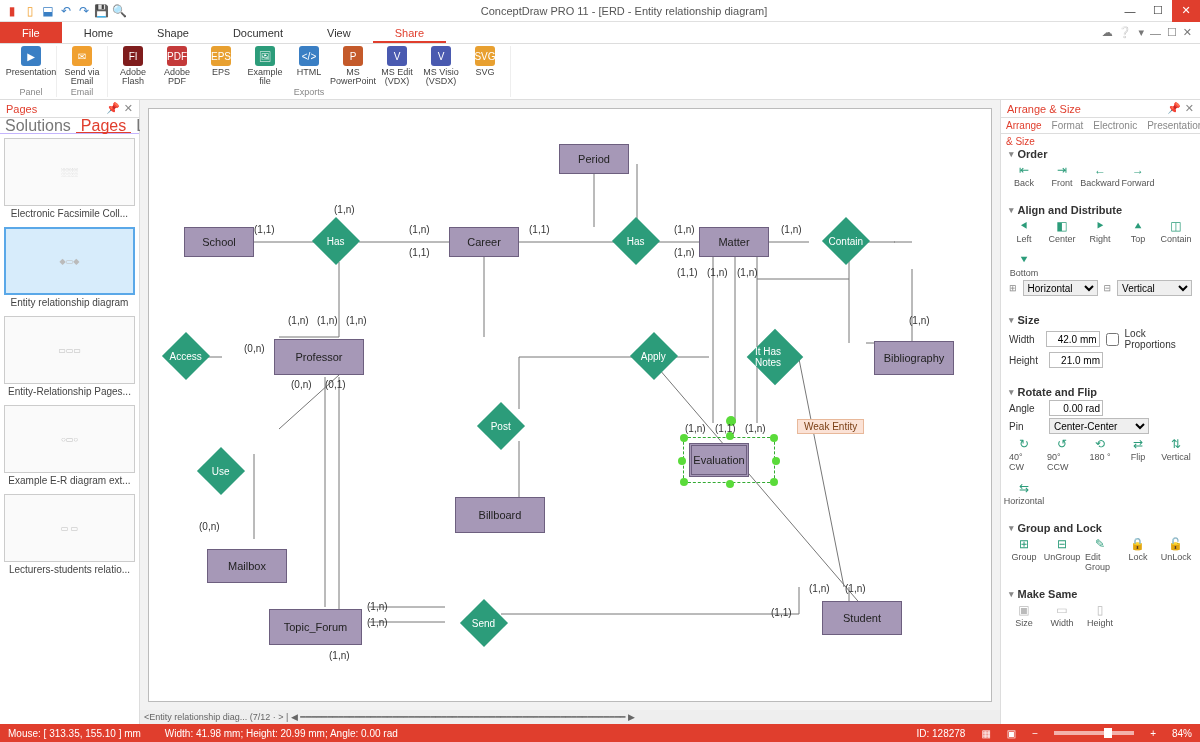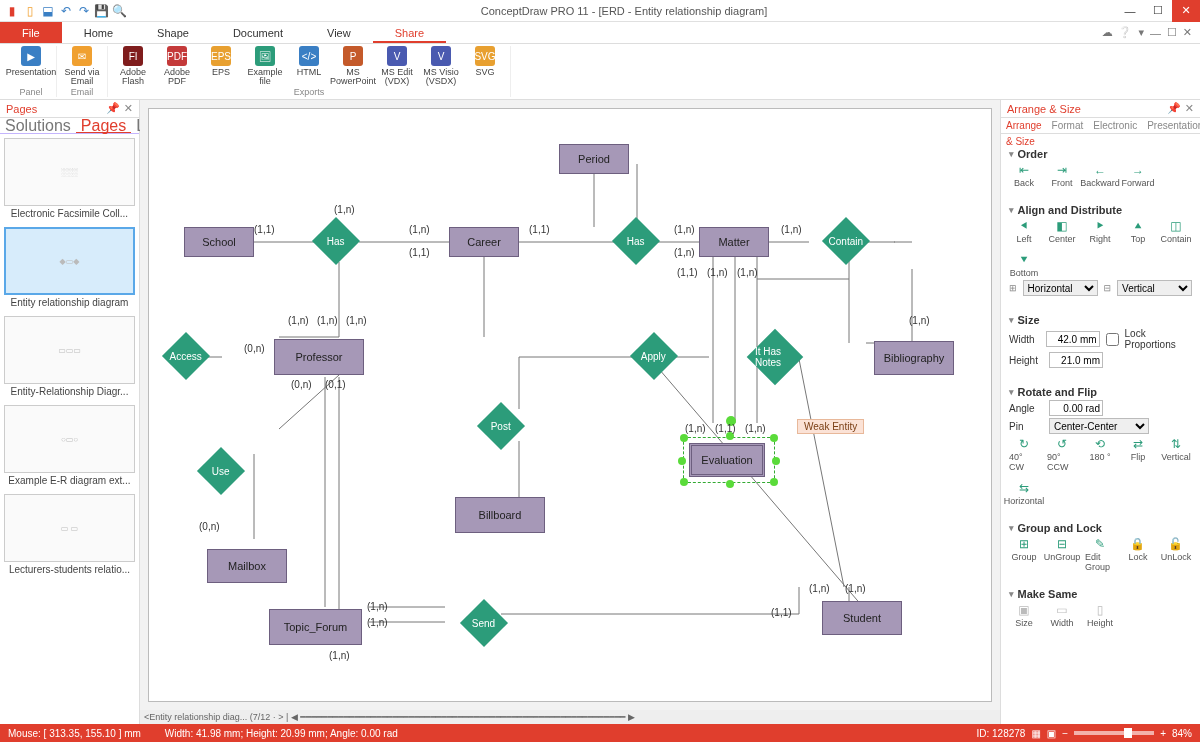--- a/index.html
+++ b/index.html
@@ -61,21 +61,21 @@
 .panel-right input.num { width: 54px; height: 16px; font-size: 10px; border: 1px solid #bbb; padding: 0 2px; text-align: right; }
 .panel-right select { width: 100px; height: 16px; font-size: 10px; border: 1px solid #bbb; }
 .panel-right label { font-size: 10px; width: 34px; }
 .rtabs { display: flex; font-size: 10px; border-bottom: 1px solid #ddd; height: 16px; }
 .rtabs span { padding: 0 5px; line-height: 16px; cursor: pointer; color: #888; }
 .rtabs span.active { color: #e03e2d; }
 
 
 .statusbar { height: 18px; background: #e03e2d; color: #fff; display: flex; align-items: center; font-size: 10px; padding: 0 8px; }
 .statusbar .sitem { margin-right: 24px; }
-.statusbar .sright { margin-left: auto; display: flex; gap: 6px; align-items: center; }
+.statusbar .sright { margin-left: auto; display: flex; gap: 16px; align-items: center; }
 .zoom-slider { width: 80px; height: 4px; background: rgba(255,255,255,.6); position: relative; }
 .zoom-slider::after { content: ""; position: absolute; left: 62%; top: -3px; width: 8px; height: 10px; background: #fff; }
 
 
 .entity { position: absolute; background: #a698b7; border: 1px solid #6d5f7f; display: flex; align-items: center; justify-content: center; font-size: 11px; color: #222; }
 .entity.weak { border: 3px double #6d5f7f; }
 .relation { position: absolute; background: #2c9c7a; display: flex; align-items: center; justify-content: center; font-size: 10px; color: #fff; transform: rotate(45deg); }
 .relation span { transform: rotate(-45deg); }
 .card { position: absolute; font-size: 10px; color: #333; }
 .selected-handles { position: absolute; border: 1px dashed #3a3; pointer-events: none; }
@@ -210,21 +210,21 @@
       <div class="thumb">
           <div class="preview">░░░</div>
           <div class="tlabel">Electronic Facsimile Coll...</div>
         </div>
       <div class="thumb active">
           <div class="preview">◆▭◆</div>
           <div class="tlabel">Entity relationship diagram</div>
         </div>
       <div class="thumb">
           <div class="preview">▭▭▭</div>
-          <div class="tlabel">Entity-Relationship Diagr...</div>
+          <div class="tlabel">Entity-Relationship Pages...</div>
         </div>
       <div class="thumb">
           <div class="preview">○▭○</div>
           <div class="tlabel">Example E-R diagram ext...</div>
         </div>
       <div class="thumb">
           <div class="preview">▭ ▭</div>
           <div class="tlabel">Lecturers-students relatio...</div>
         </div>
     </div>
@@ -297,21 +297,21 @@
         </div>
       <div class="entity" style="left:120px;top:500px;width:93px;height:36px">
           <span>Topic_Forum</span>
         </div>
       <div class="entity" style="left:673px;top:492px;width:80px;height:34px">
           <span>Student</span>
         </div>
       <div class="entity" style="left:725px;top:232px;width:80px;height:34px">
           <span>Bibliography</span>
         </div>
-      <div class="entity weak" style="left:540px;top:334px;width:76px;height:34px">
+      <div class="entity weak" style="left:540px;top:334px;width:60px;height:34px">
           <span>Evaluation</span>
         </div>
 
       <div class="selected-handles" style="left:534px;top:328px;width:92px;height:46px">
         <i style="left:-4px;top:-4px"></i>
           <i style="left:42px;top:-6px"></i>
           <i style="right:-4px;top:-4px"></i>
         <i style="left:-6px;top:19px"></i>
           <i style="right:-6px;top:19px"></i>
         <i style="left:-4px;bottom:-4px"></i>

